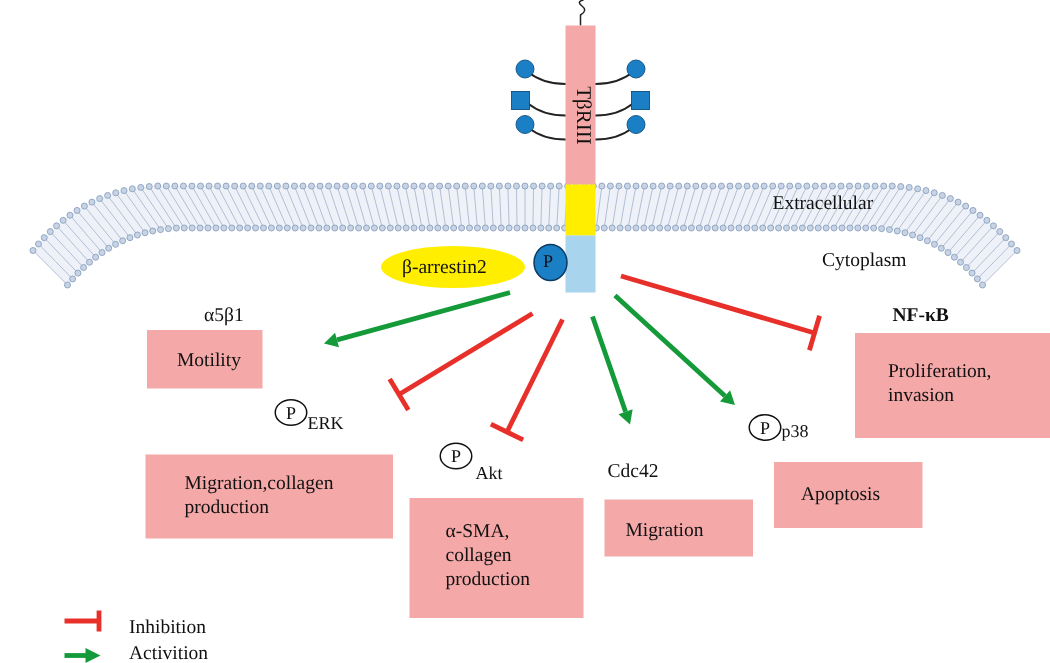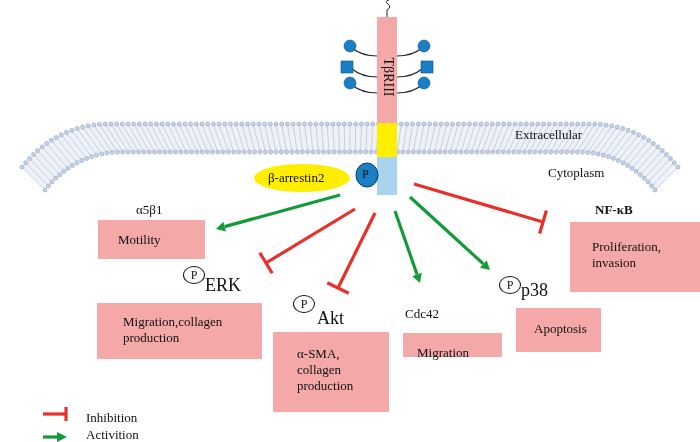--- a/index.html
+++ b/index.html
@@ -6,21 +6,21 @@
   body { width: 700px; height: 442px; position: relative; overflow: hidden;
          font-family: "Liberation Serif", "DejaVu Serif", serif; color: #111; }
   #canvas { position: absolute; left: 0; top: 0; }
   .lbl { position: absolute; font-size: 13px; white-space: nowrap; line-height: 1; }
   .box { position: absolute; background: #f5a8a8; font-size: 13px; line-height: 16px;
          box-sizing: border-box; }
   .box span { display: block; }
   .pcircle { position: absolute; width: 22px; height: 18px; border: 1.2px solid #111;
              border-radius: 50%; box-sizing: border-box; font-size: 12px;
              text-align: center; line-height: 16px; background: transparent; }
-  .sub { position: absolute; font-size: 18px; line-height: 1; }
+  .sub { position: absolute; font-size: 12px; line-height: 1; }
   .legend-item { position: absolute; font-size: 13px; line-height: 1; }
 </style>
 </head>
 <body>
 
 <svg id="canvas" width="700" height="442">
   <defs>
     <marker id="arrowhead" markerWidth="6" markerHeight="6" refX="3" refY="3" orient="auto" markerUnits="strokeWidth">
       <path d="M0,0 L6,3 L0,6 Z" fill="#159a3a"></path>
     </marker>
@@ -556,47 +556,47 @@
 
 <div class="lbl" style="left:515px;top:128px;">Extracellular</div>
 <div class="lbl" style="left:548px;top:166px;">Cytoplasm</div>
 
 <div class="lbl" style="left:368px;top:70px;transform:rotate(90deg);transform-origin:center;font-size:14px;">TβRIII</div>
 
 <div class="lbl" style="left:268px;top:171px;font-size:13px;">β-arrestin2</div>
 <div class="lbl" style="left:362px;top:168px;font-size:12px;">P</div>
 
 <div class="lbl" style="left:136px;top:203px;">α5β1</div>
-<div class="box" style="left:98px;top:220px;width:107px;height:39px;padding:12px 0 0 20px;">
+<div class="box" style="left:98px;top:220px;width:77px;height:39px;padding:12px 0 0 20px;">
   <span>Motility</span>
 </div>
 
 <div class="pcircle" style="left:183px;top:266px;">P</div>
 <div class="sub" style="left:205px;top:276px;">ERK</div>
 <div class="box" style="left:97px;top:303px;width:165px;height:56px;padding:11px 0 0 26px;">
   <span>Migration,collagen</span>
   <span>production</span>
 </div>
 
 <div class="pcircle" style="left:293px;top:295px;">P</div>
 <div class="sub" style="left:317px;top:309px;">Akt</div>
 <div class="box" style="left:273px;top:332px;width:116px;height:80px;padding:14px 0 0 24px;">
   <span>α-SMA,</span>
   <span>collagen</span>
   <span>production</span>
 </div>
 
 <div class="lbl" style="left:405px;top:307px;">Cdc42</div>
-<div class="box" style="left:403px;top:333px;width:99px;height:24px;padding:12px 0 0 14px;">
+<div class="box" style="left:403px;top:333px;width:99px;height:38px;padding:12px 0 0 14px;">
   <span>Migration</span>
 </div>
 
 <div class="pcircle" style="left:499px;top:276px;">P</div>
 <div class="sub" style="left:521px;top:281px;">p38</div>
-<div class="box" style="left:516px;top:308px;width:85px;height:44px;padding:13px 0 0 18px;">
+<div class="box" style="left:516px;top:308px;width:99px;height:44px;padding:13px 0 0 18px;">
   <span>Apoptosis</span>
 </div>
 
 <div class="lbl" style="left:595px;top:203px;font-weight:bold;">NF-κB</div>
 <div class="box" style="left:570px;top:222px;width:130px;height:70px;padding:17px 0 0 22px;">
   <span>Proliferation,</span>
   <span>invasion</span>
 </div>
 
 <div class="legend-item" style="left:86px;top:411px;">Inhibition</div>

